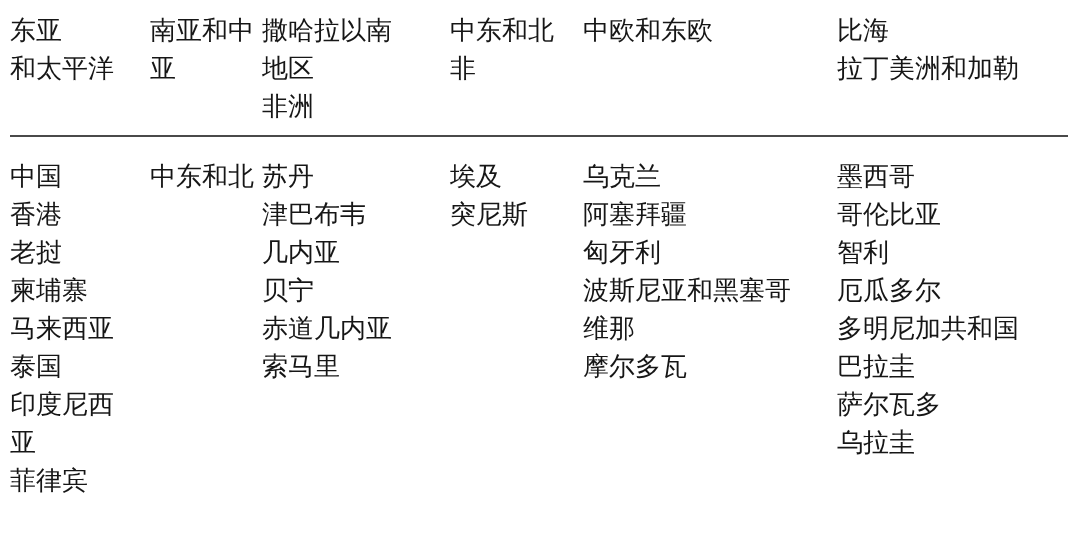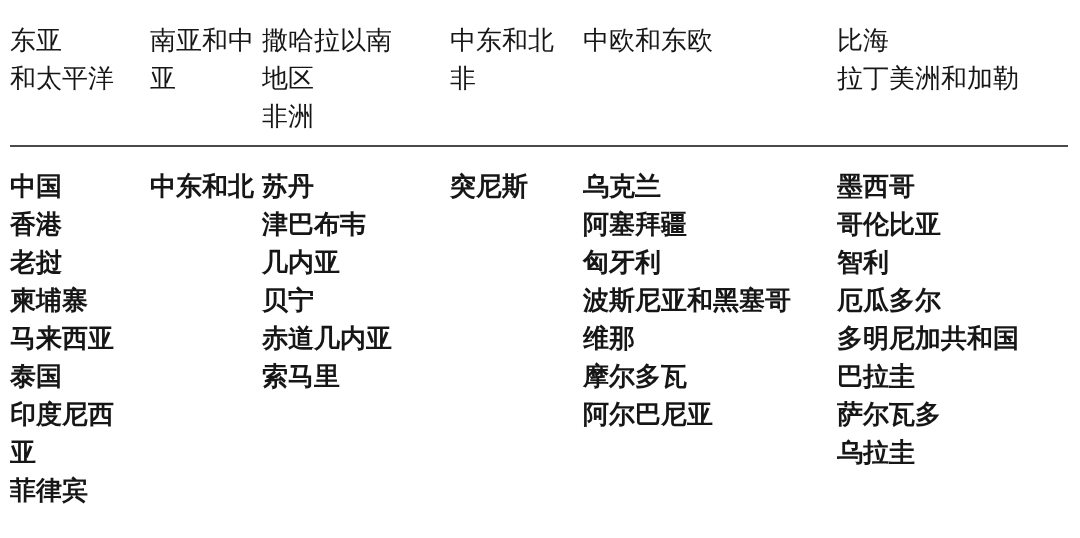--- a/index.html
+++ b/index.html
@@ -23,31 +23,30 @@
   }
   .cell {
     font-size: 26px;
     line-height: 38px;
     color: #161616;
     text-align: left;
     white-space: nowrap;
   }
   .cell.c1 { text-align: left; }
   .hd {
-    padding-top: 21px;
+    padding-top: 11px;
     padding-bottom: 10px;
   }
   .divider {
     grid-column: 1 / -1;
     border-top: 2px solid #4a4a4a;
     height: 0;
   }
   .bd {
     padding-top: 20px;
-    font-weight: bold;
   }
 </style>
 </head>
 <body>
 
 <div class="tbl">
 
   <div class="cell hd c1">
       <div>东亚</div>
       <div>和太平洋</div>
@@ -91,30 +90,30 @@
     </div>
   <div class="cell bd c3">
       <div>苏丹</div>
       <div>津巴布韦</div>
       <div>几内亚</div>
       <div>贝宁</div>
       <div>赤道几内亚</div>
       <div>索马里</div>
     </div>
   <div class="cell bd c4">
+      <div>埃及</div>
       <div>突尼斯</div>
     </div>
   <div class="cell bd c5">
       <div>乌克兰</div>
       <div>阿塞拜疆</div>
       <div>匈牙利</div>
       <div>波斯尼亚和黑塞哥</div>
       <div>维那</div>
       <div>摩尔多瓦</div>
-      <div>阿尔巴尼亚</div>
     </div>
   <div class="cell bd c6">
       <div>墨西哥</div>
       <div>哥伦比亚</div>
       <div>智利</div>
       <div>厄瓜多尔</div>
       <div>多明尼加共和国</div>
       <div>巴拉圭</div>
       <div>萨尔瓦多</div>
       <div>乌拉圭</div>

